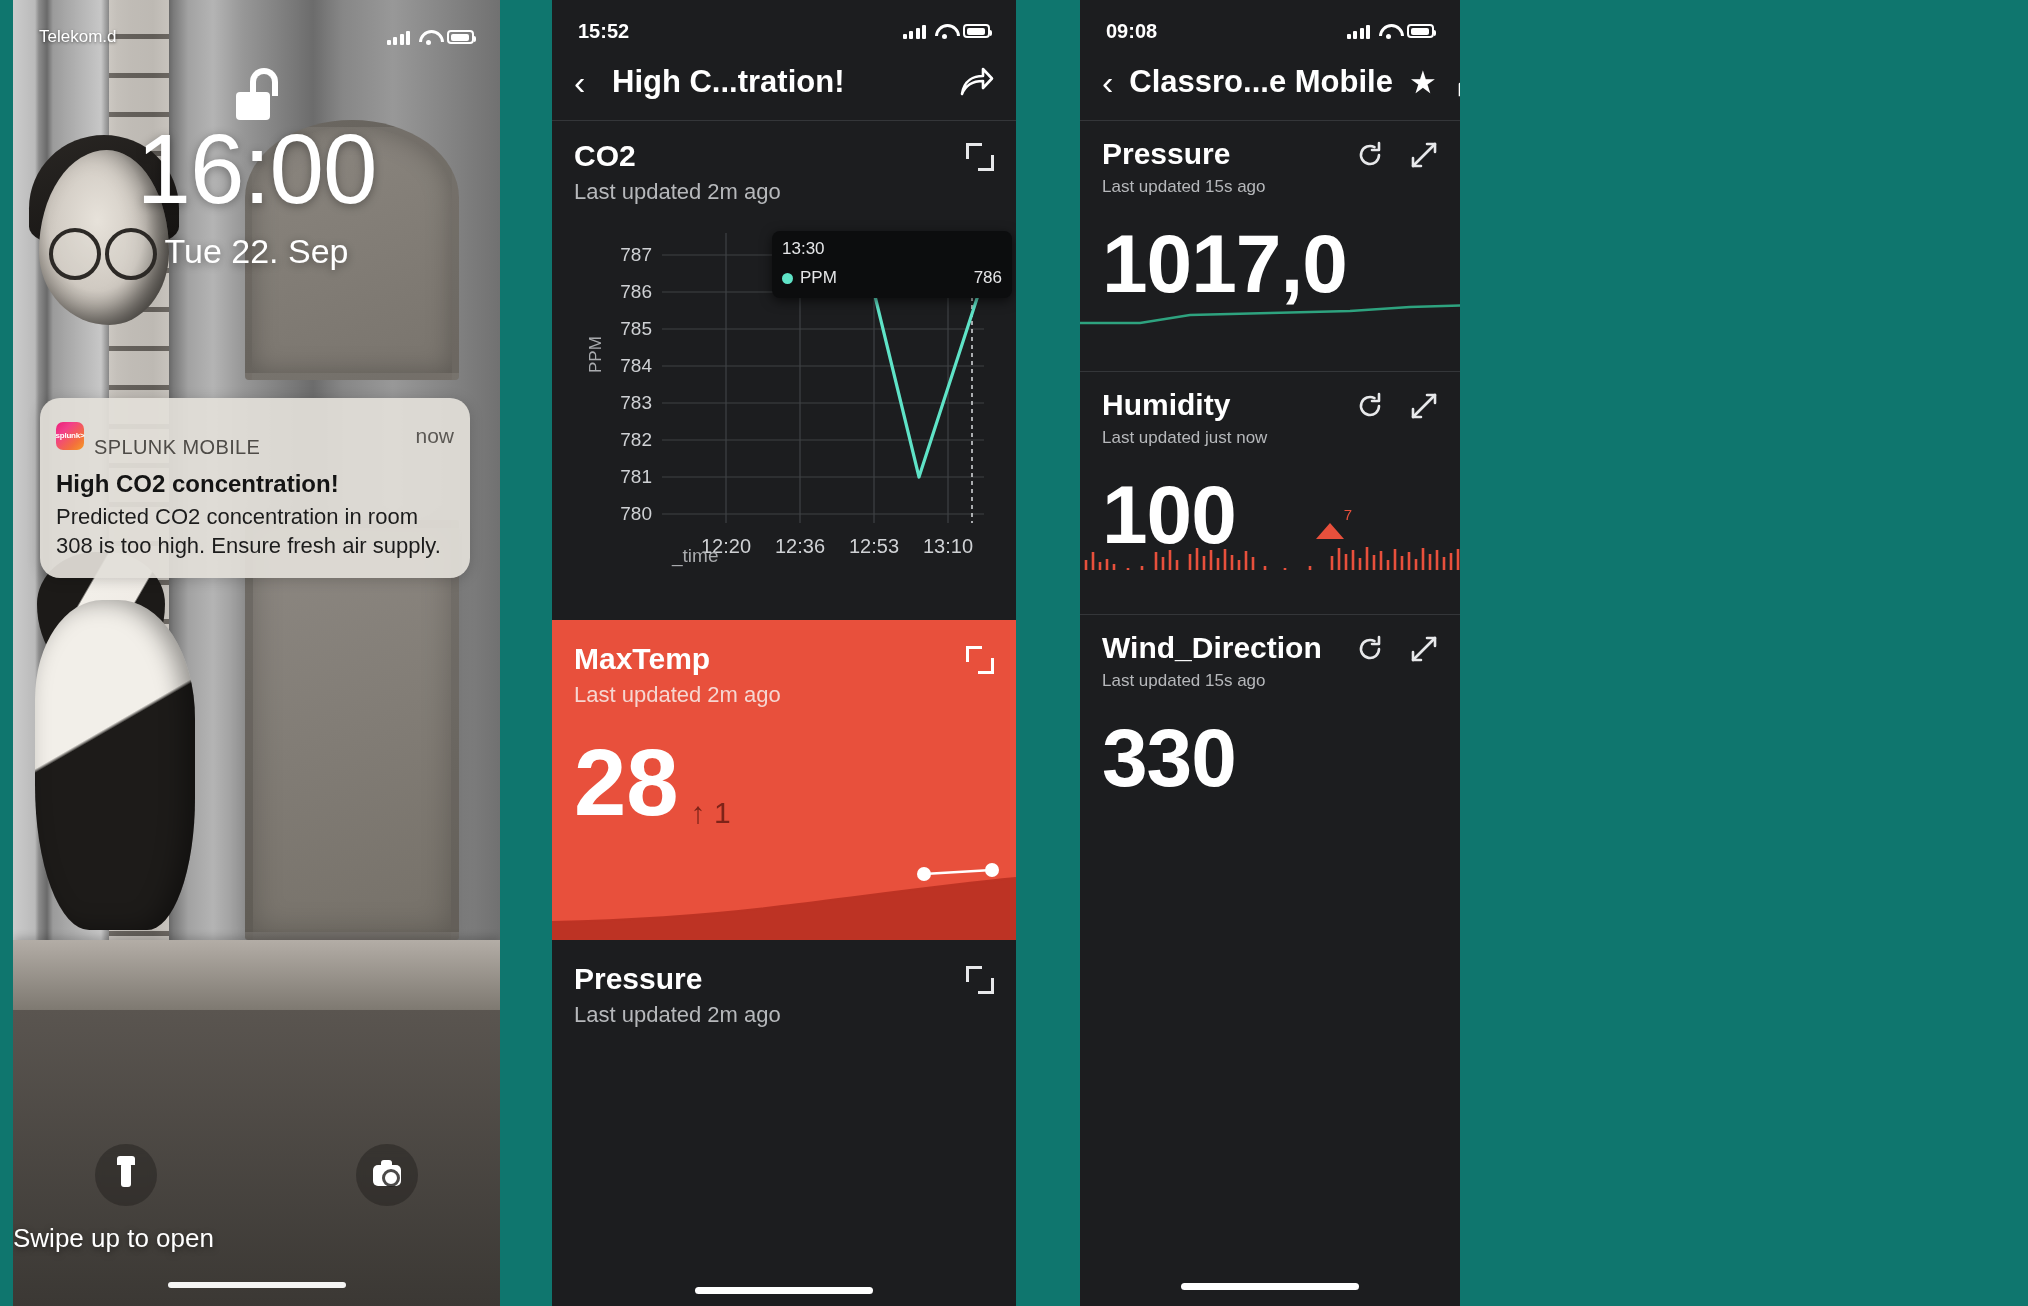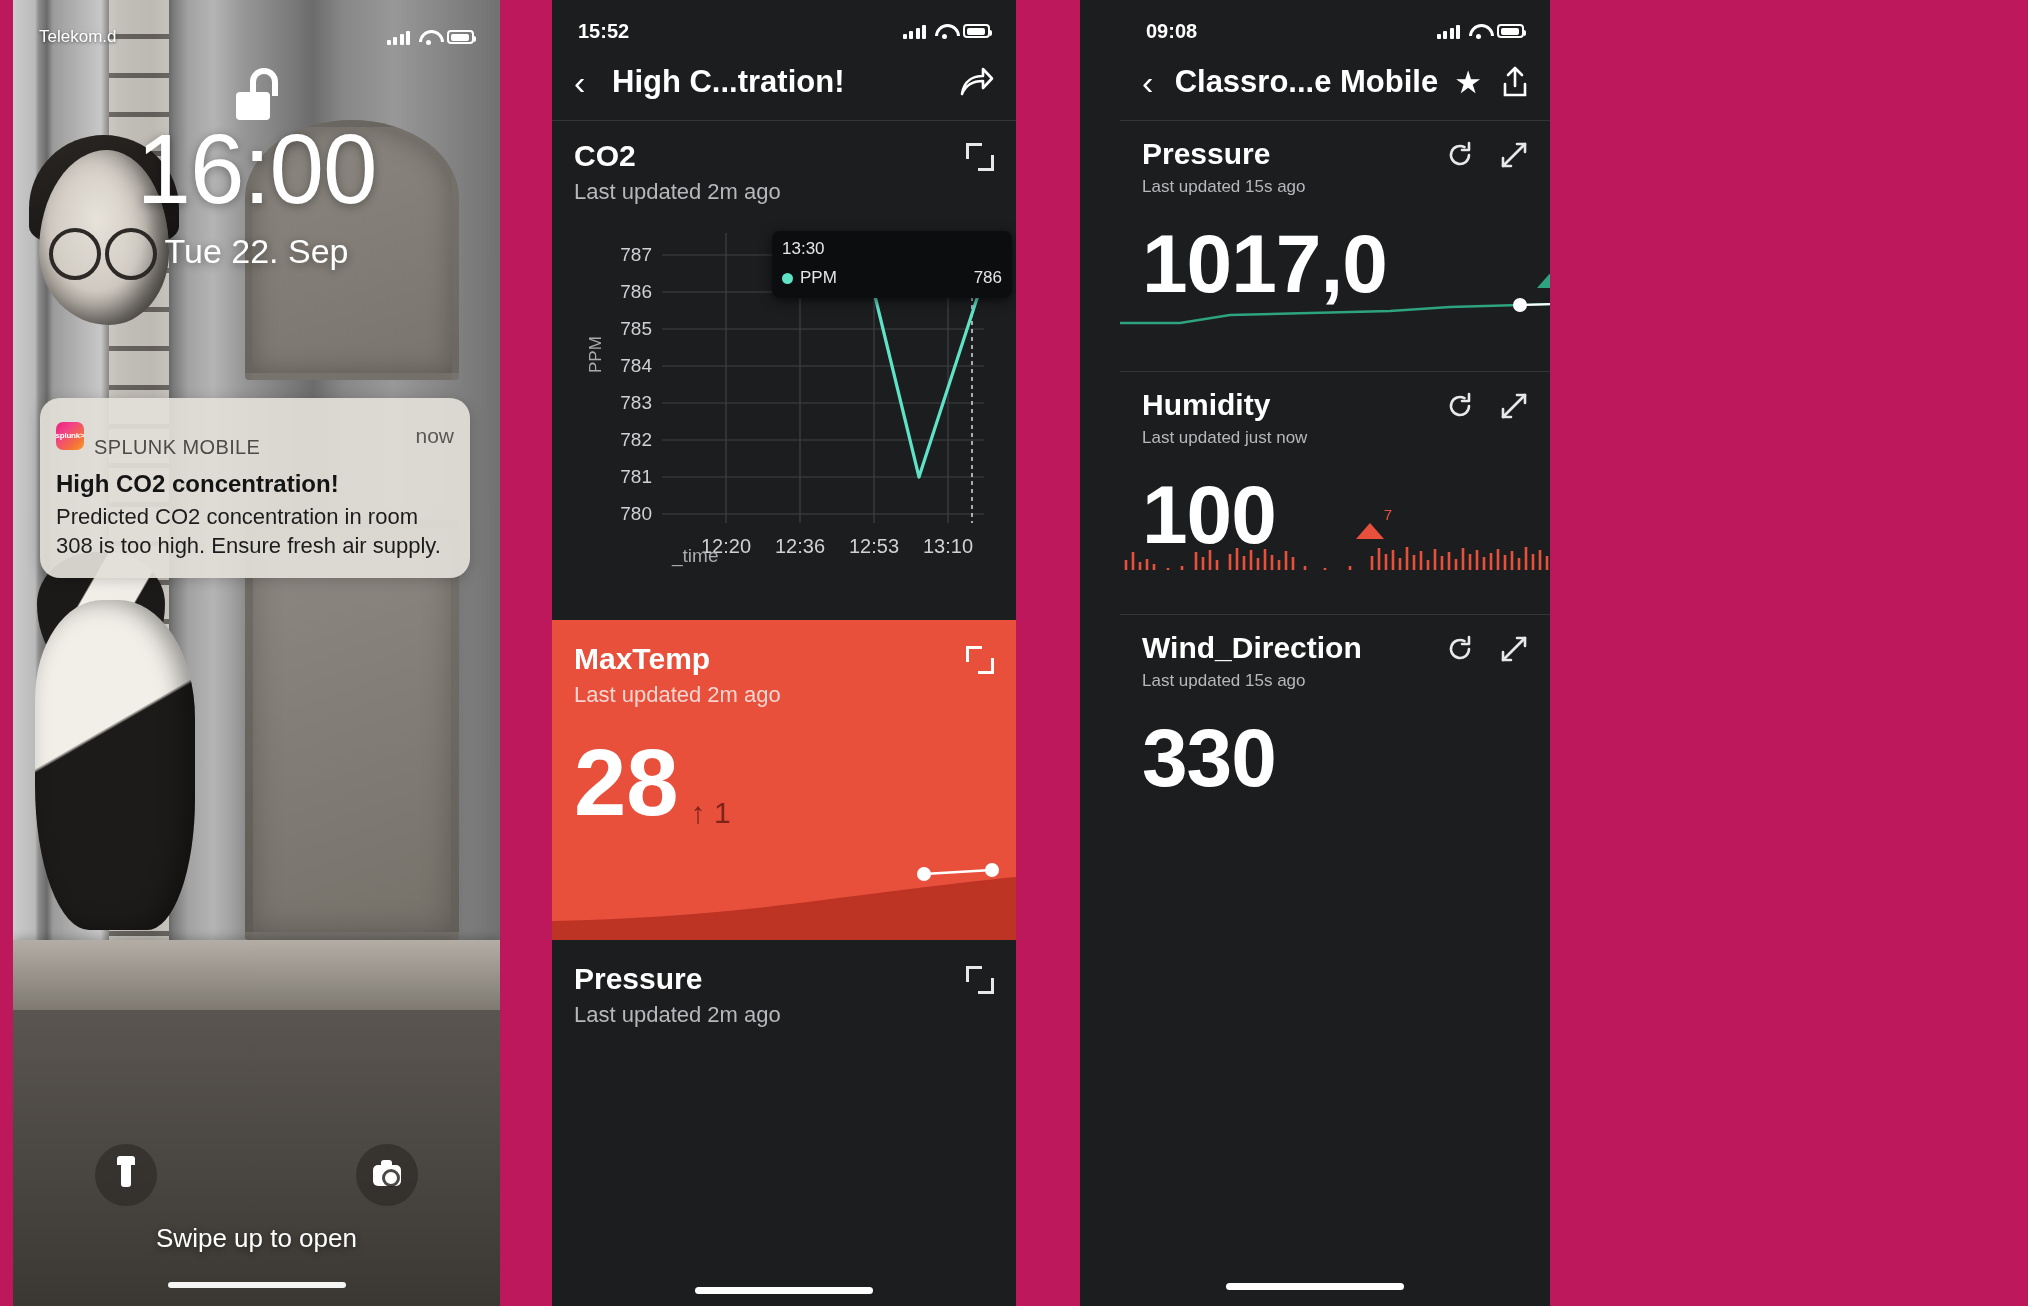--- a/index.html
+++ b/index.html
@@ -2,21 +2,21 @@
 <html><head>
 <meta charset="utf-8">
 <style>
   * { box-sizing: border-box; margin: 0; padding: 0; }
   html, body {
     width: 2028px; height: 1306px;
     background: #ffffff;
     font-family: "Liberation Sans", sans-serif;
     overflow: hidden;
   }
-  .stage { position: relative; width: 2028px; height: 1306px; background:#be185d; }
+  .stage { position: relative; width: 2028px; height: 1306px; background:#0f766e; }
 
   
   .panel1 {
     position: absolute; left: 13px; top: 0; width: 487px; height: 1306px;
     overflow: hidden;
     background: #8d8880;
   }
   .lock-photo {
     position:absolute; inset:0;
     background:
@@ -176,35 +176,35 @@
     backdrop-filter: blur(4px);
   }
   .torch { left:82px; } .cam { right:82px; }
   .torch-g { width:10px;height:24px;background:#fff;border-radius:3px;position:relative; }
   .torch-g::before{content:"";position:absolute;left:-4px;top:-7px;width:18px;height:9px;background:#fff;border-radius:3px 3px 0 0;}
   .cam-g { width:28px;height:21px;background:#fff;border-radius:5px;position:relative; }
   .cam-g::before{content:"";position:absolute;left:9px;top:4.5px;width:12px;height:12px;border:3px solid rgba(30,28,26,.8);border-radius:50%;background:transparent;}
   .cam-g::after{content:"";position:absolute;left:8px;top:-5px;width:11px;height:6px;background:#fff;border-radius:3px 3px 0 0;}
 
   .swipe {
-    position:absolute; bottom:52px; left:0; right:0; text-align:center;
+    position:absolute; bottom:52px; left:0; right:0; text-align:left;
     color:#fff; font-size:26px; text-shadow:0 2px 6px rgba(0,0,0,.5);
   }
   .home-bar {
     position:absolute; bottom:18px; left:50%; transform:translateX(-50%);
     width:178px; height:6px; background:#fff; border-radius:3px; opacity:.95;
   }
 
   
   .phone-dark {
     position:absolute; top:0; height:1306px; background:#1c1d1f;
     overflow:hidden; color:#fff;
   }
   .panel2 { left:552px; width:464px; }
-  .panel3 { left:1080px; width:470px;padding-left:40px; }
+  .panel3 { left:1080px; width:380px; }
 
   .dk-status {
     height:56px; display:flex; align-items:center; justify-content:space-between;
     padding:6px 26px 0 26px; font-size:20px; font-weight:600; color:#fff;
   }
   .dk-status .bars i { background:#fff; }
   .dk-status .batt { border-color:#fff; }
 
   .nav {
     display:flex; align-items:center; gap:16px;

